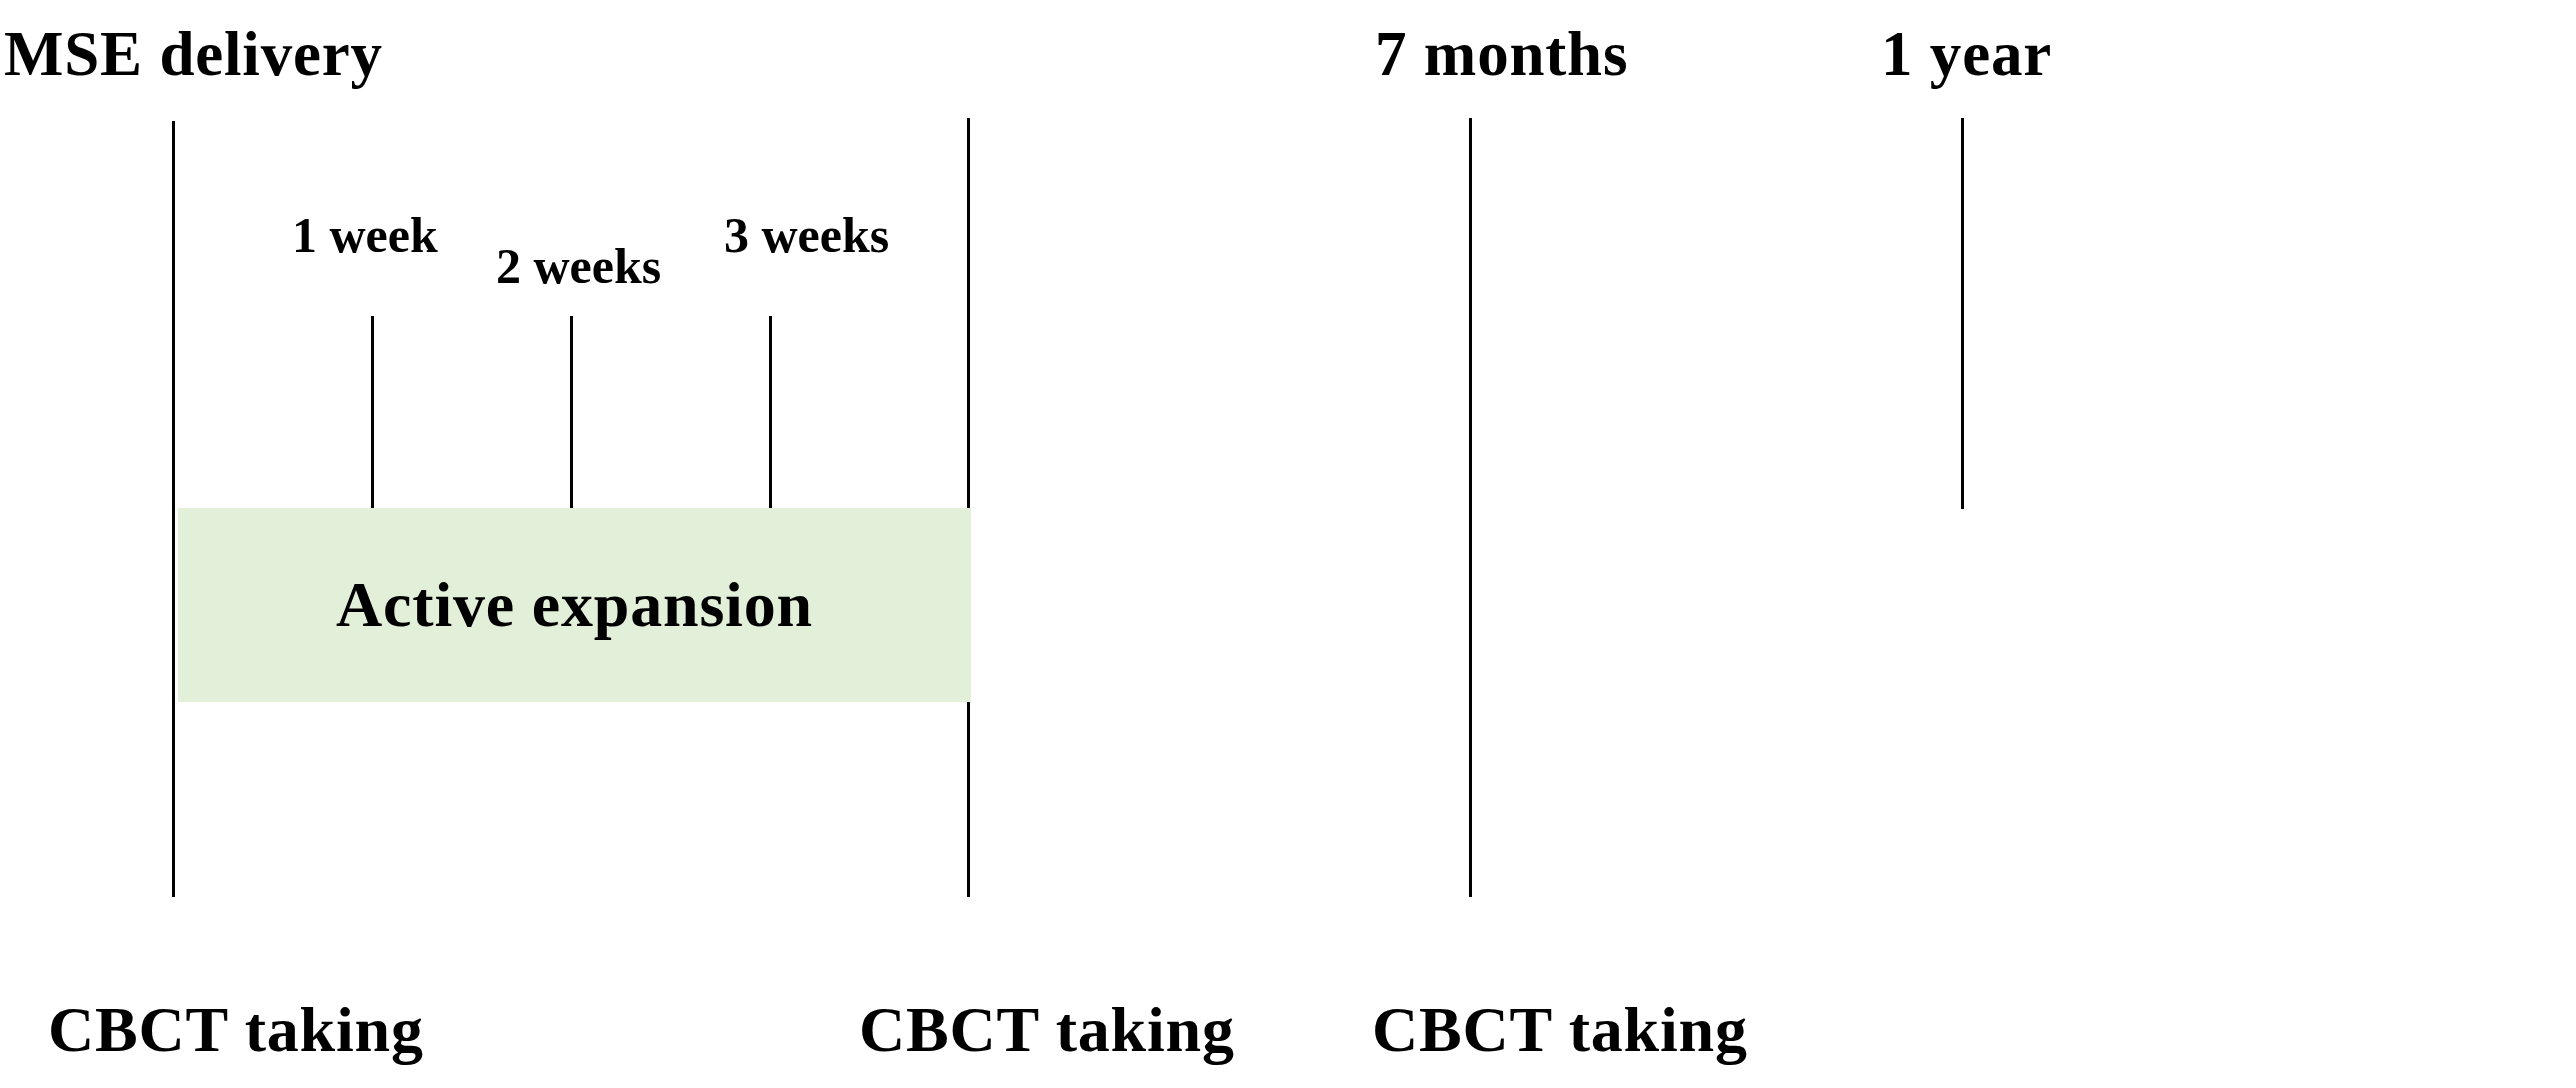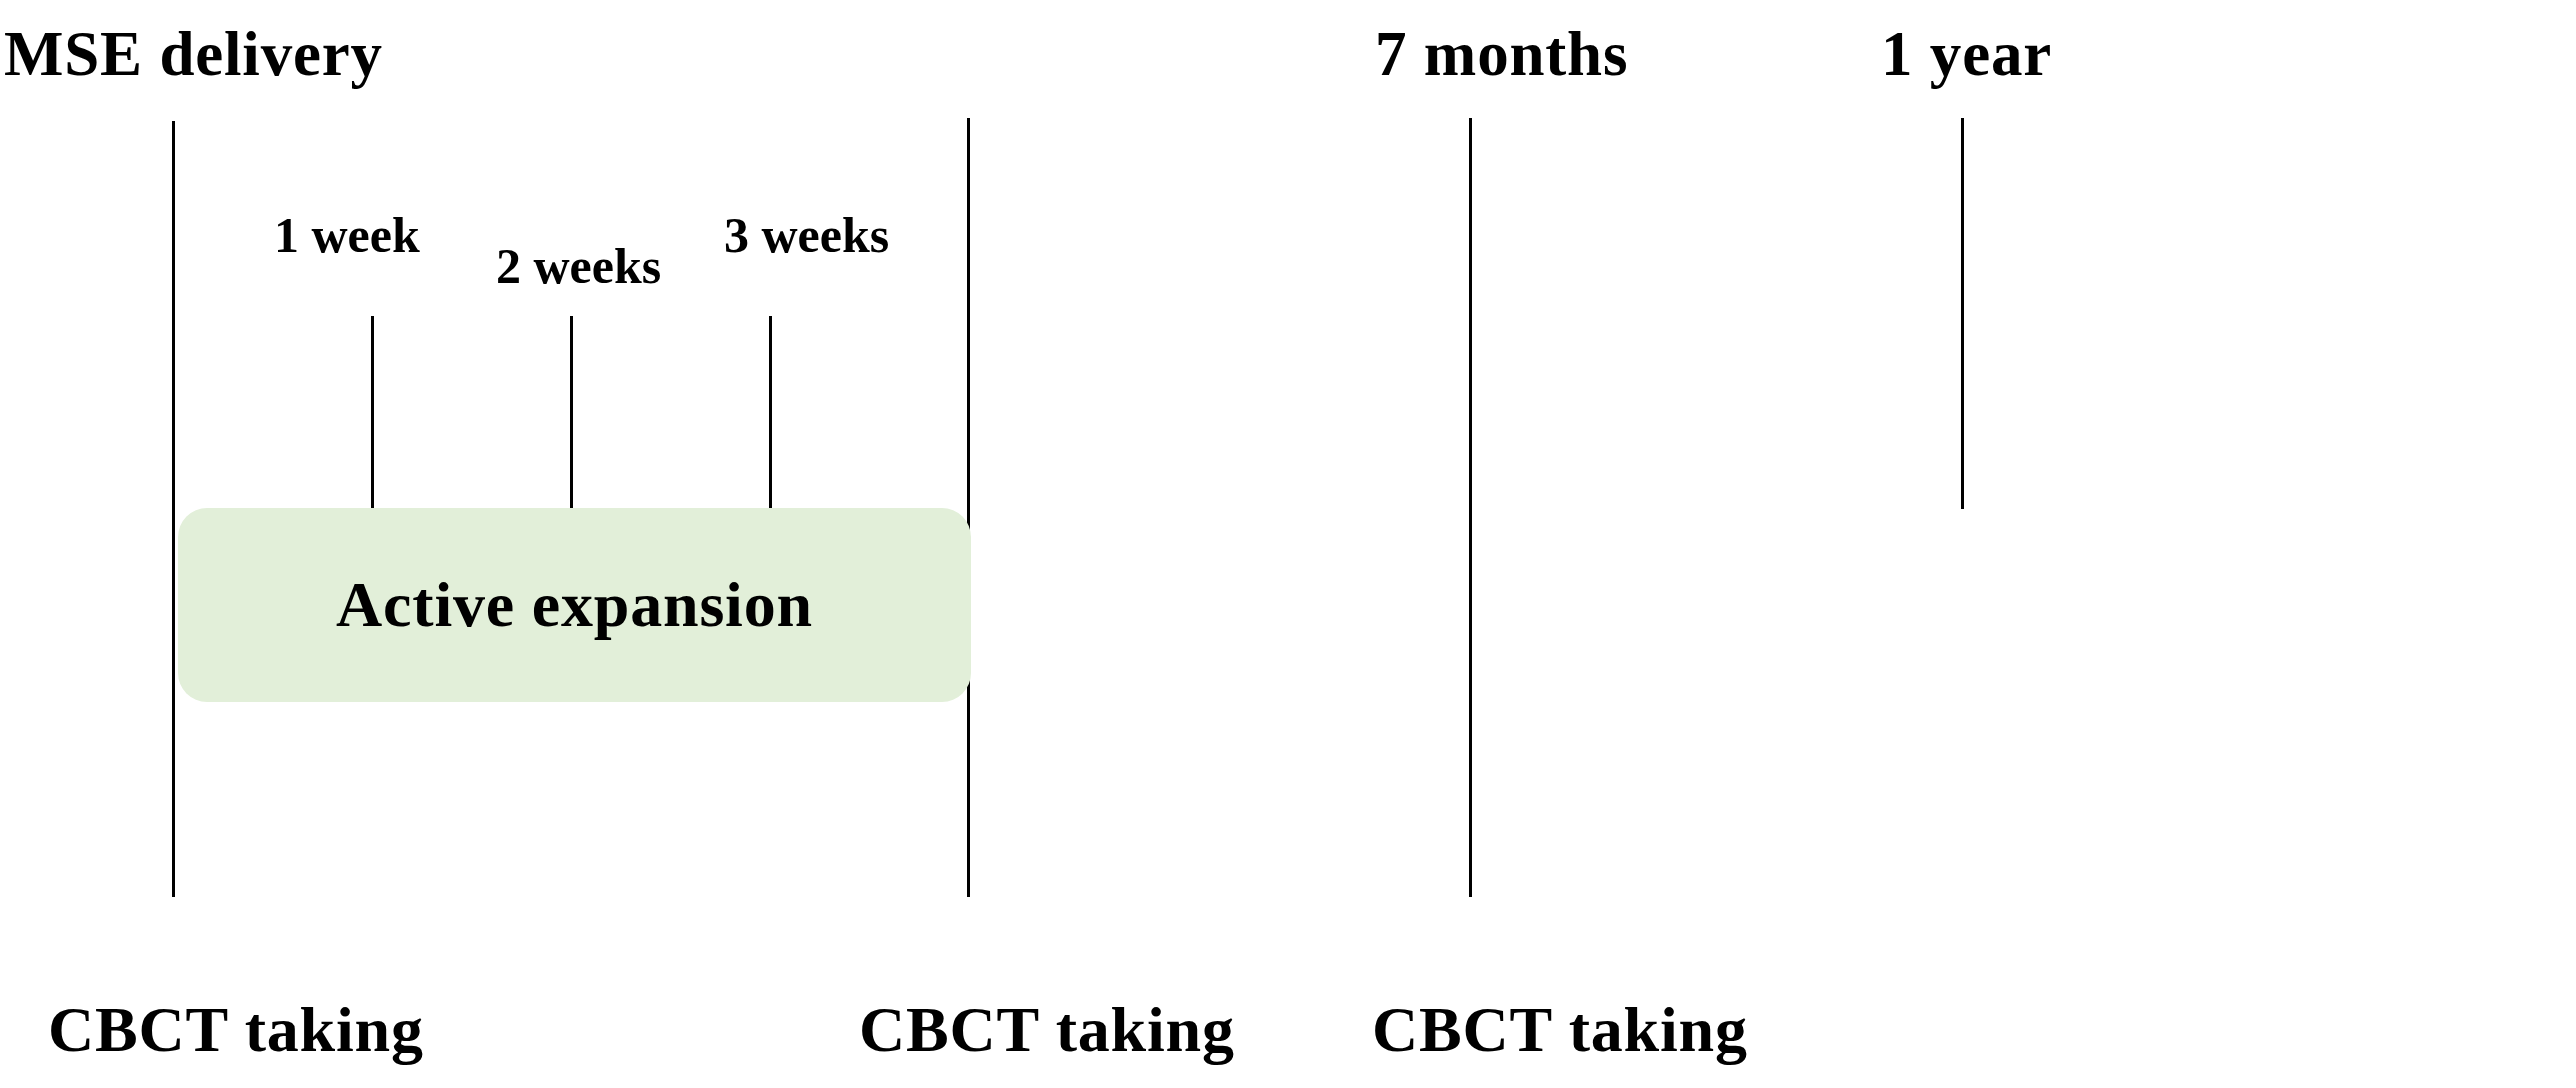--- a/index.html
+++ b/index.html
@@ -23,21 +23,20 @@
     z-index: 1;
   }
   .phase-bar {
     position: absolute;
     top: 508px;
     height: 194px;
     z-index: 2;
     display: flex;
     align-items: center;
     justify-content: center;
-    border-radius: 29px;
   }
   .phase-label {
     font-size: 64px;
     font-weight: bold;
     letter-spacing: 0.8px;
     white-space: nowrap;
   }
   .top-label {
     position: absolute;
     top: 17.7px;
@@ -79,21 +78,21 @@
   <div class="vline" style="left:1961px; top:118px; height:391px;"></div>
 
   <div class="phase-bar" style="left: 178px; width: 793px; background: rgb(226, 239, 217);">
     <span class="phase-label">Active expansion</span>
   </div>
 
   <div class="top-label" style="left:4px;">MSE delivery</div>
   <div class="top-label" style="left:1375px;font-family:Liberation Serif, serif;">7 months</div>
   <div class="top-label" style="left:1881px;">1 year</div>
 
-  <div class="week-label" style="left:274px;text-align:center;">1 week</div>
+  <div class="week-label" style="left:292px;text-align:center;">1 week</div>
   <div class="week-label" style="left:496px;margin-top:31px;">2 weeks</div>
   <div class="week-label" style="left:724px;">3 weeks</div>
 
   <div class="cbct-label" style="left:48px;">CBCT taking</div>
   <div class="cbct-label" style="left:859px;">CBCT taking</div>
   <div class="cbct-label" style="left:1372px;">CBCT taking</div>
 
 </div>
 
 

